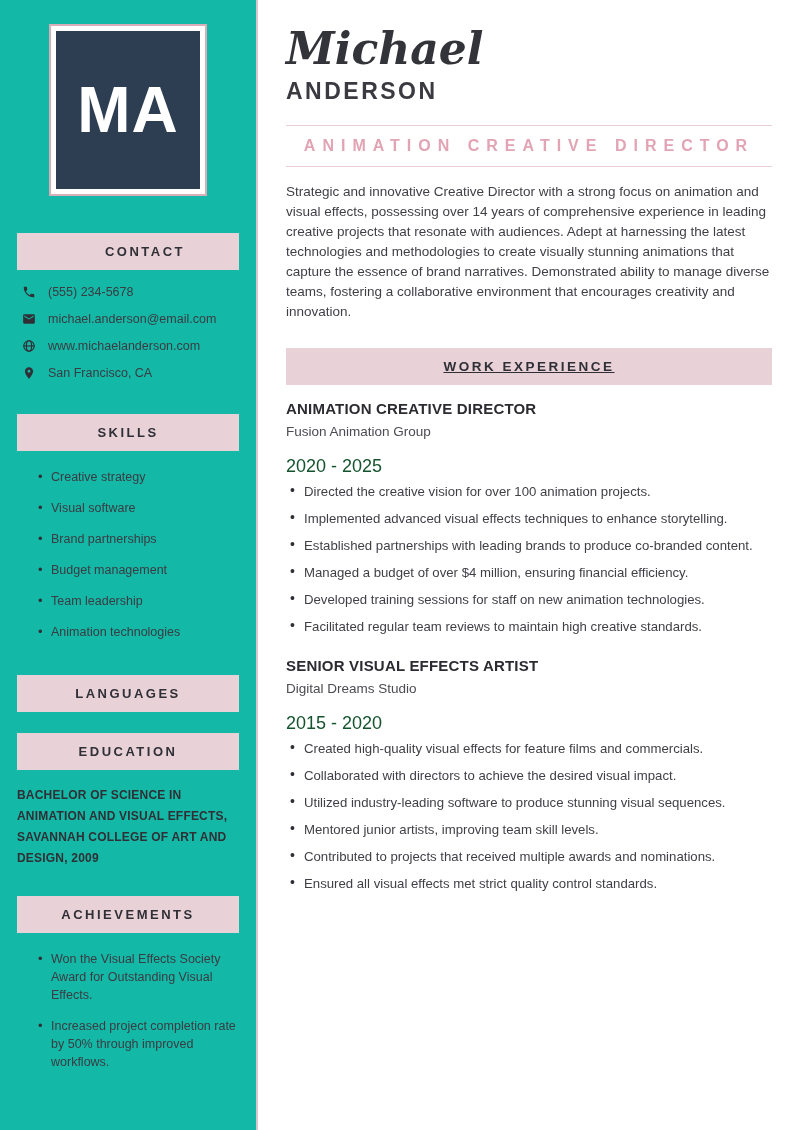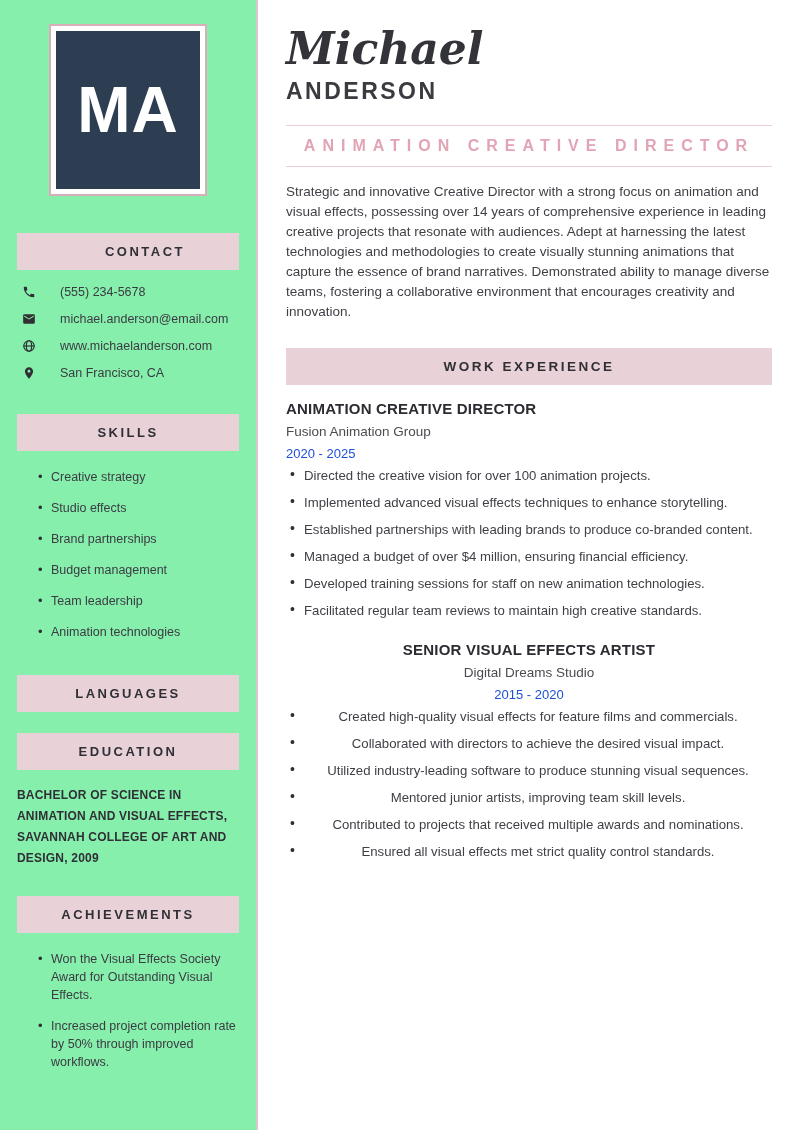--- a/index.html
+++ b/index.html
@@ -11,21 +11,21 @@
     width: 800px;
     height: 1130px;
     overflow: hidden;
   }
 
   
   .sidebar {
     width: 258px;
     min-width: 258px;
     height: 1130px;
-    background: #86efac;
+    background: #14b8a6;
     border-right: 2px solid #ddc5cb;
   }
   .avatar-frame {
     width: 158px;
     margin: 24px auto 0 auto;
     border: 2px solid #d9aeb9;
     background: #ffffff;
     padding: 5px;
   }
   .avatar-box {
@@ -52,21 +52,21 @@
     font-size: 13px;
     font-weight: 700;
     letter-spacing: 2.5px;
     color: #2f2f35;
   }
   .side-band.contact { margin-top: 37px; padding-left: 34px; }
   .contact-list { padding: 15px 10px 0 22px; }
   .contact-row {
     display: flex;
     align-items: center;
-    gap: 24px;
+    gap: 12px;
     margin-bottom: 13px;
     font-size: 12.5px;
     color: #3b3b42;
   }
   .contact-row svg { flex: 0 0 auto; display: block; }
 
   .side-list { padding: 17px 14px 0 38px; list-style: none; }
   .side-list li {
     position: relative;
     font-size: 12.5px;
@@ -139,37 +139,38 @@
     margin-top: 26px;
     background: #e8d2d8;
     height: 37px;
     display: flex;
     align-items: center;
     justify-content: center;
     font-size: 13.5px;
     font-weight: 700;
     letter-spacing: 2.5px;
     color: #2f2f35;
+    text-decoration: underline;
   }
   .job { margin-top: 15px; }
   .job-role {
     font-size: 15px;
     font-weight: 700;
     color: #2b2b31;
     letter-spacing: 0.2px;
   }
   .job-company {
     font-size: 13.5px;
     color: #4b4b52;
     margin-top: 7px;
   }
   .job-dates {
-    font-size: 13px;
-    color: #1d4ed8;
-    margin-top: 7px;
+    font-size: 18px;
+    color: #14532d;
+    margin-top: 17px;
   }
   .job-bullets {
     list-style: none;
     margin-top: 6px;
   }
   .job-bullets li {
     position: relative;
     padding-left: 18px;
     font-size: 13.2px;
     line-height: 17px;
@@ -177,21 +178,21 @@
     margin-bottom: 10px;
   }
   .job-bullets li::before {
     content: "•";
     position: absolute;
     left: 4px;
     top: -1px;
     color: #2f2f35;
     font-size: 14px;
   }
-  .job + .job { margin-top: 22px; text-align: center; }
+  .job + .job { margin-top: 22px; }
 </style>
 </head>
 <body>
 
 <aside class="sidebar">
 
   <div class="avatar-frame">
     <div class="avatar-box">
       <span class="avatar-initials">MA</span>
     </div>
@@ -232,21 +233,21 @@
           </svg>
       </span>
       <span>San Francisco, CA</span>
     </div>
   </div>
 
   <div class="side-gap"></div>
   <div class="side-band">SKILLS</div>
   <ul class="side-list">
     <li>Creative strategy</li>
-    <li>Studio effects</li>
+    <li>Visual software</li>
     <li>Brand partnerships</li>
     <li>Budget management</li>
     <li>Team leadership</li>
     <li>Animation technologies</li>
   </ul>
 
   <div class="side-gap"></div>
   <div class="side-band">LANGUAGES</div>
 
   <div class="side-gap"></div>

